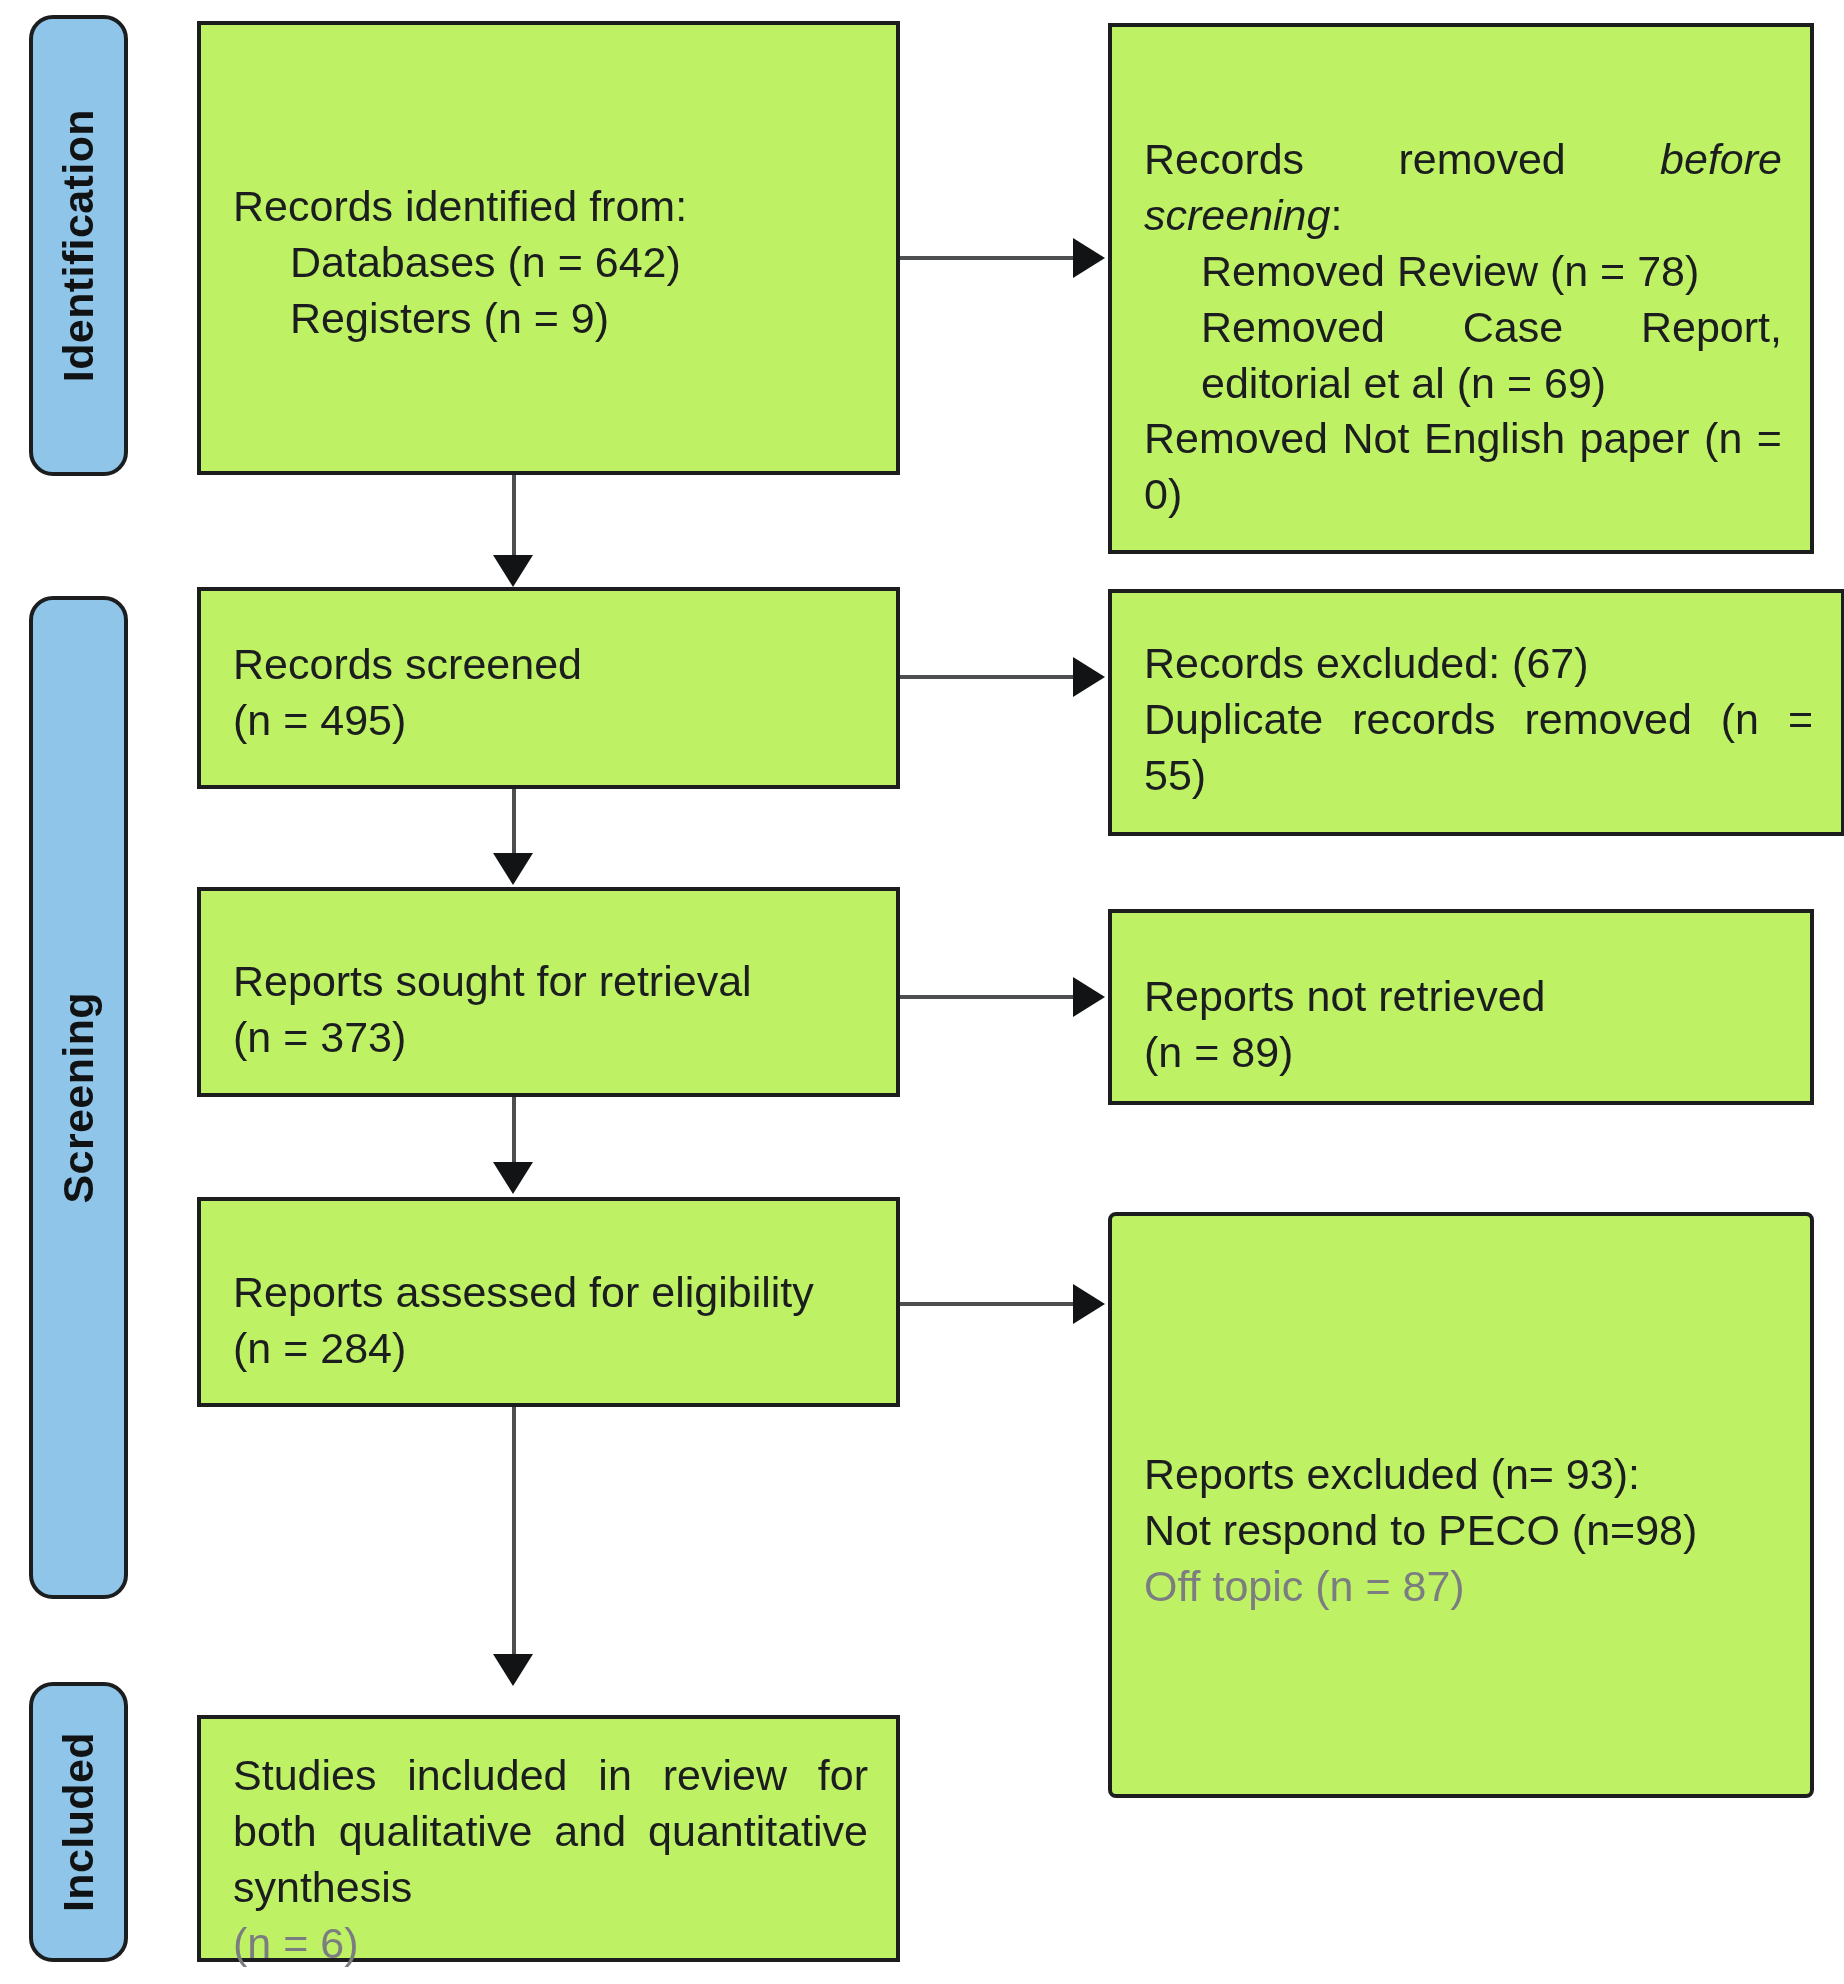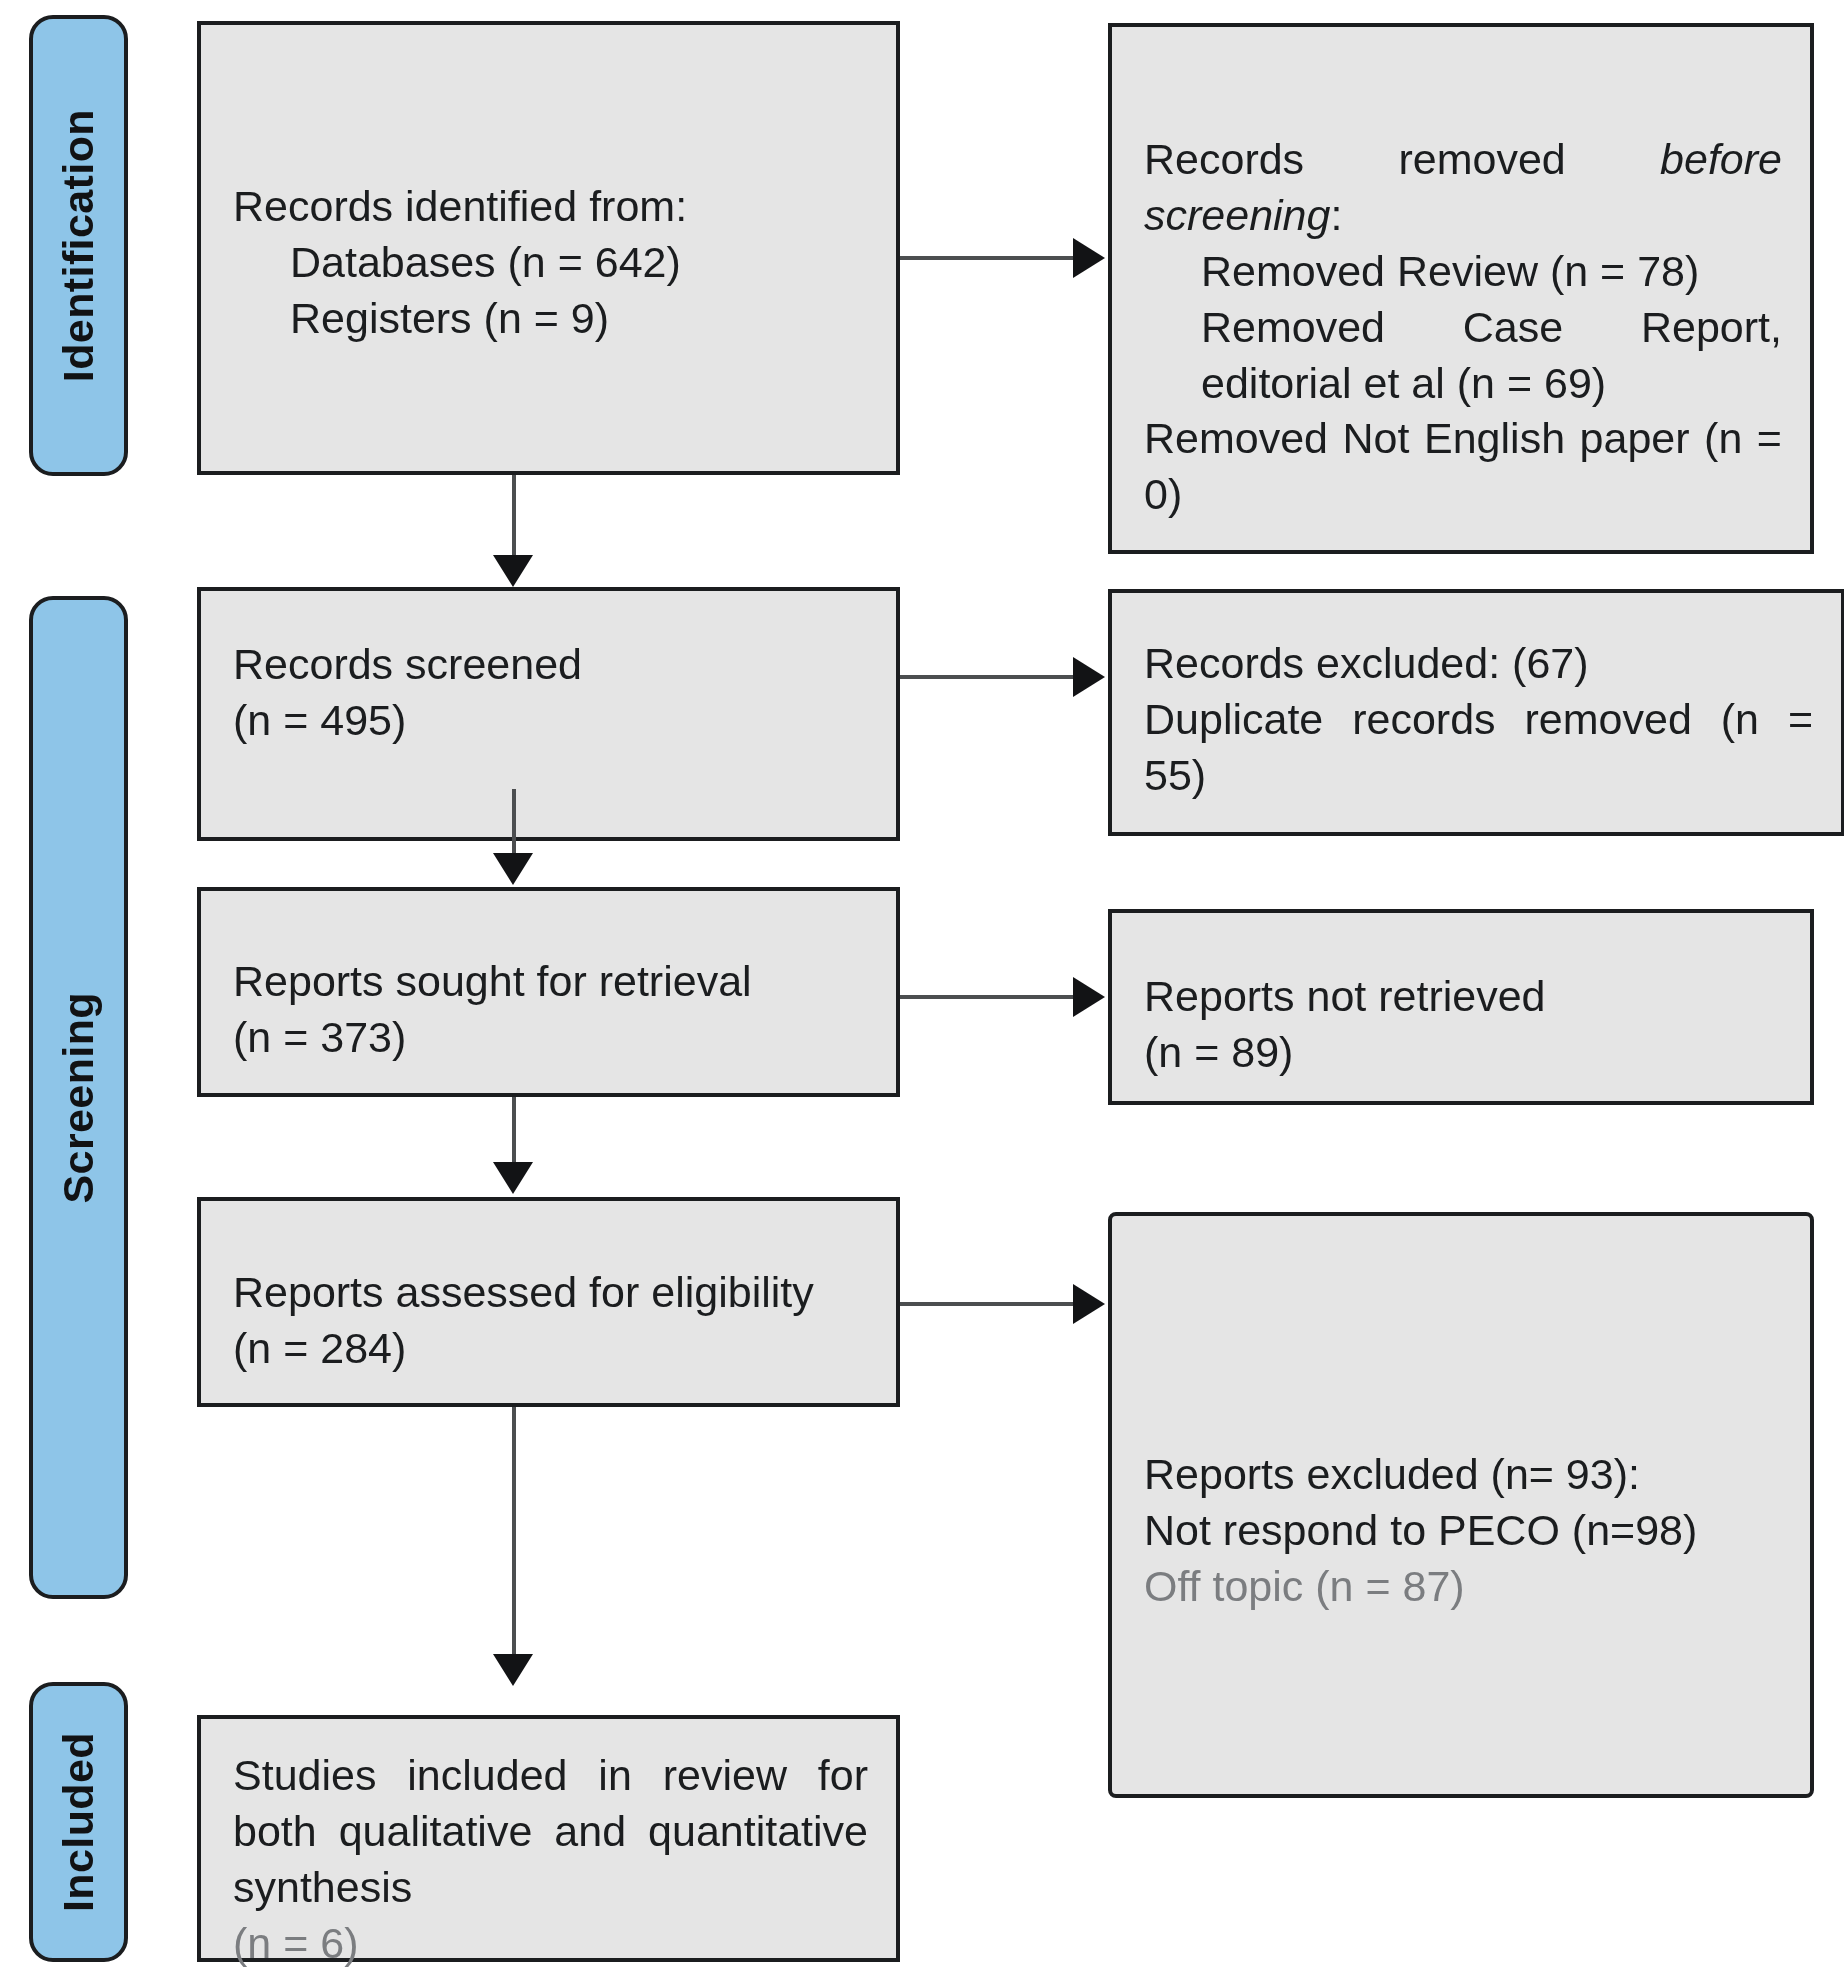--- a/index.html
+++ b/index.html
@@ -33,21 +33,21 @@
     font-weight: bold;
     font-size: 43px;
     letter-spacing: 0.4px;
     color: #111214;
     white-space: nowrap;
   }
 
   
   .flow-box {
     position: absolute;
-    background: #e5e5e5;
+    background: #bef264;
     border: 4.2px solid #1b1d1f;
     box-sizing: border-box;
   }
   .box-text {
     position: absolute;
     left: 32px;
     right: 28px;
     font-size: 43px;
     line-height: 1.30;
     color: #1b1d1f;
@@ -110,21 +110,21 @@
 
   <div class="flow-box" style="left:1108px; top:23px; width:706px; height:531px;">
     <div class="box-text" style="top:105px;">
       <div class="just"><span>Records removed</span> <span class="ital">before screening</span><span>:</span></div>
       <div class="indent">Removed Review (n = 78)</div>
       <div class="indent just">Removed Case Report, editorial et al (n = 69)</div>
       <div class="just">Removed Not English paper (n = 0)</div>
     </div>
   </div>
 
-  <div class="flow-box" style="left:197px; top:587px; width:703px; height:254px;">
+  <div class="flow-box" style="left:197px; top:587px; width:703px; height:202px;">
     <div class="box-text" style="top:46px;">
       <div>Records screened</div>
       <div>(n = 495)</div>
     </div>
   </div>
 
   <div class="flow-box" style="left:1108px; top:589px; width:737px; height:247px;">
     <div class="box-text" style="top:43px;">
       <div>Records excluded: (67)</div>
       <div class="just">Duplicate records removed (n = 55)</div>

